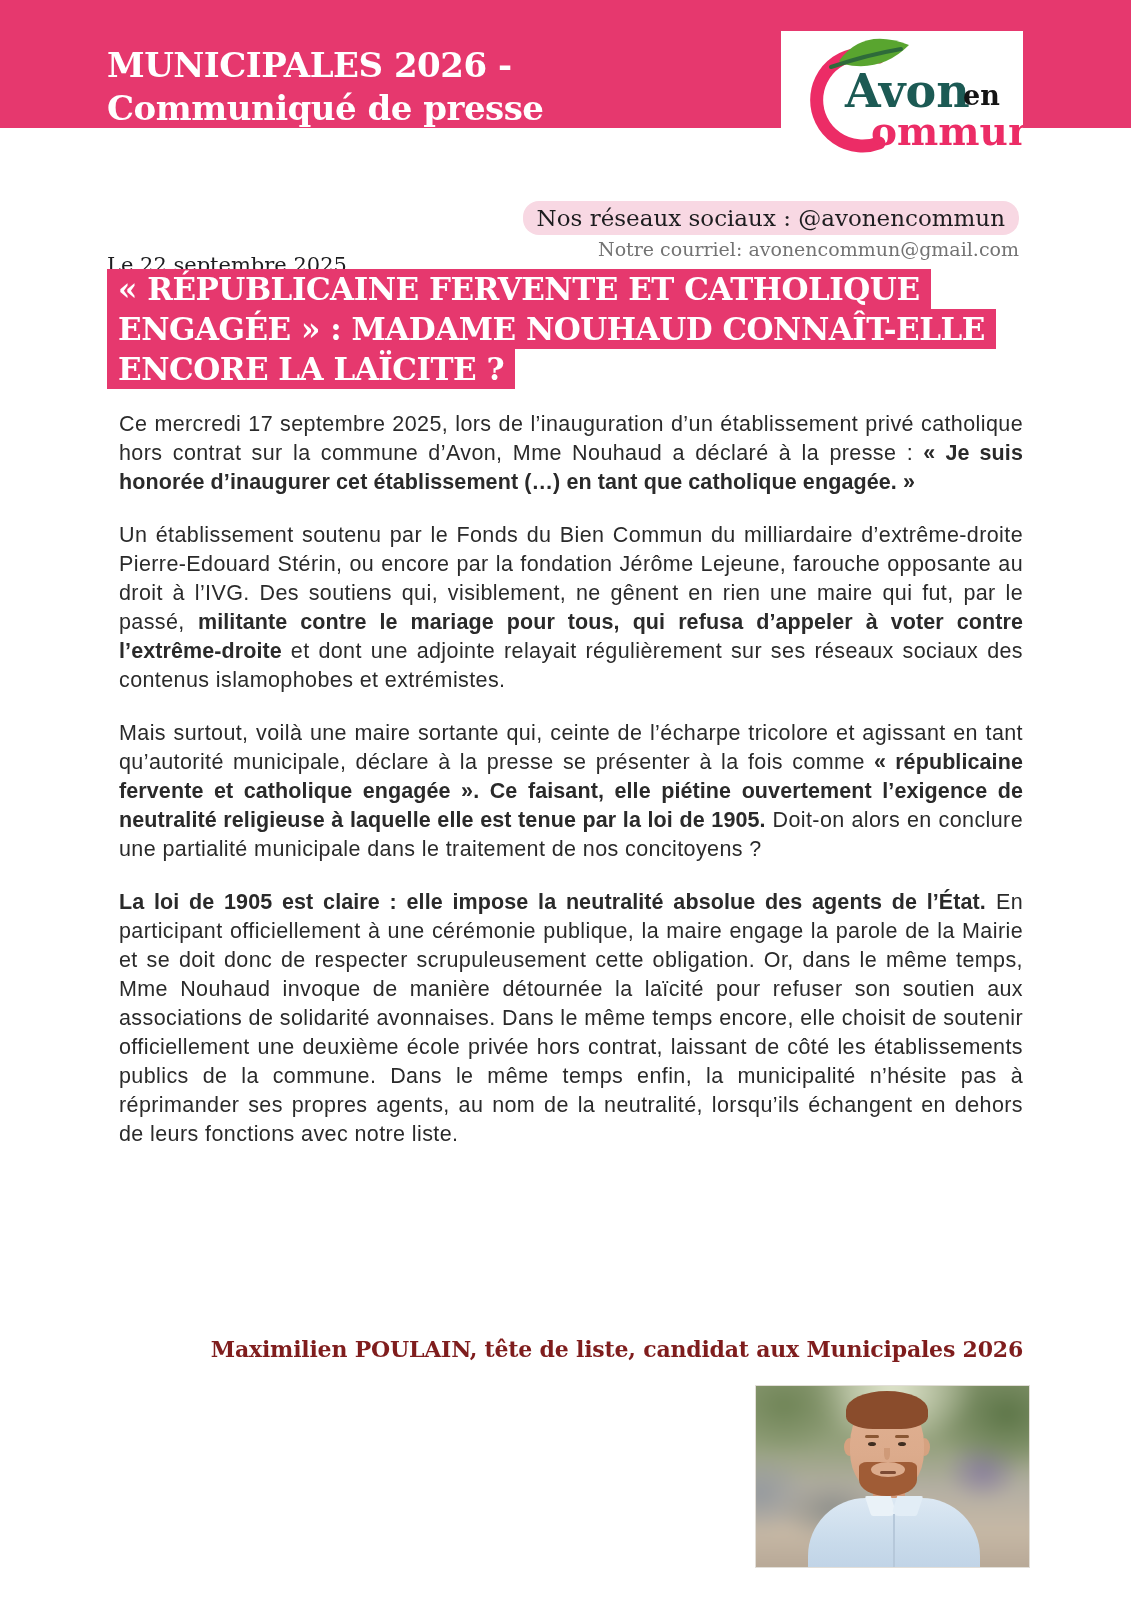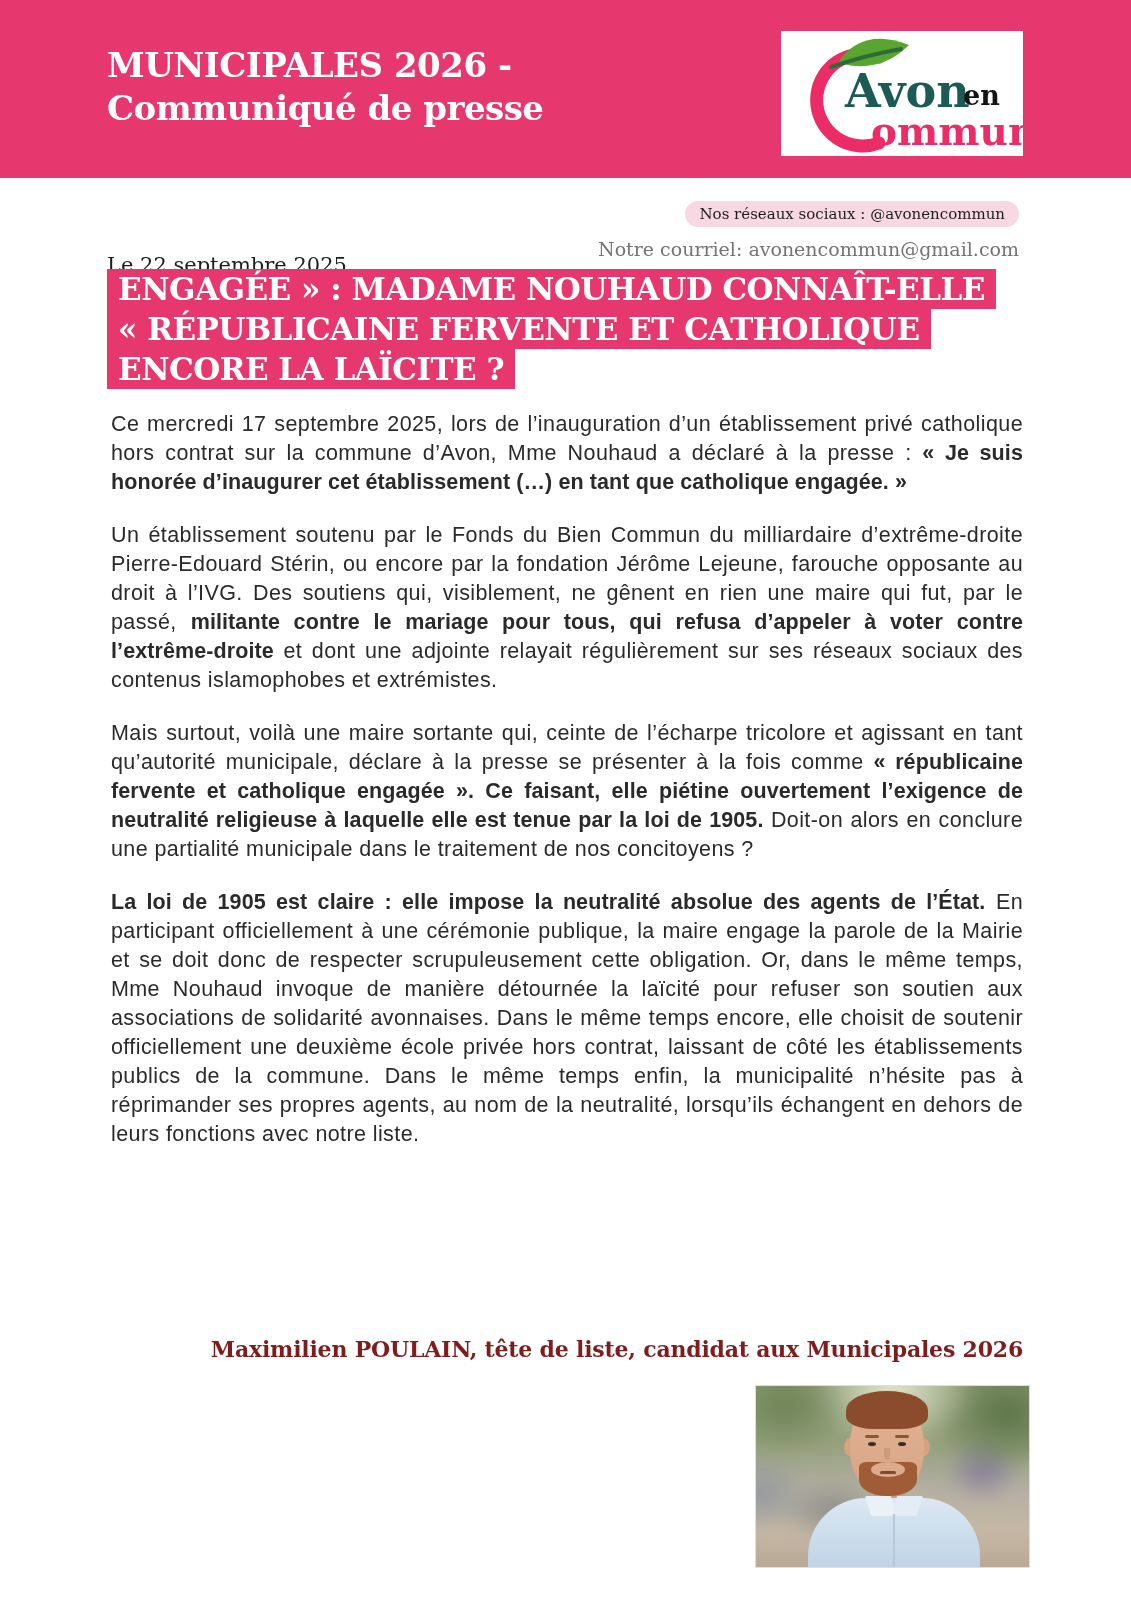--- a/index.html
+++ b/index.html
@@ -8,21 +8,21 @@
     background:#ffffff;
     font-family:"Liberation Sans", sans-serif;
     color:#222;
     position:relative;
     overflow:hidden;
   }
   .page{position:absolute;inset:0;width:1131px;height:1600px;background:#fff;}
 
   
   .banner{
-    position:absolute;left:0;top:0;width:1131px;height:178px;
+    position:absolute;left:0;top:0;width:1131px;height:128px;
     background:#e6386e;
   }
   .banner-title{
     position:absolute;left:107px;top:44px;
     color:#ffffff;
     font-family:"DejaVu Serif", serif;
     font-weight:700;
     font-size:34px;line-height:43px;
     letter-spacing:-0.5px;
   }
@@ -37,21 +37,21 @@
     position:absolute;left:107px;top:212px;
     font-family:"DejaVu Serif", serif;
     font-size:21px;color:#1d1d1f;margin-top:41px;
   }
   .social-pill{
     position:absolute;right:112px;top:201px;
     background:#f8d8e3;
     border-radius:16px;
     padding:4px 14px;
     font-family:"DejaVu Serif", serif;
-    font-size:15px;color:#1d1d1f;text-align:right;
+    font-size:23px;color:#1d1d1f;text-align:right;
   }
   .email{
     position:absolute;right:112px;top:238px;
     font-family:"DejaVu Serif", serif;
     font-size:19px;color:#737373;
   }
 
   
   .headline{position:absolute;left:107px;top:269px;}
   .hl-line{
@@ -68,21 +68,21 @@
   }
 
   
   .body-text{
     position:absolute;left:107px;top:410px;width:916px;
     font-size:21.5px;line-height:29px;
     letter-spacing:0.4px;
     text-align:justify;
     color:#2a2a2a;
   }
-  .body-text p{margin:0 0 24px 4px;}
+  .body-text p{margin:0 0 24px 12px;}
   .body-text .b{font-weight:700;letter-spacing:0.1px;}
 
   
   .signature{
     position:absolute;left:107px;top:1336px;width:916px;
     text-align:right;
     font-family:"DejaVu Serif", serif;
     font-weight:700;
     font-size:22px;
     color:#7f1d1d;
@@ -167,22 +167,22 @@
         <text x="90" y="114" font-family="DejaVu Serif, serif" font-weight="700" font-size="39" fill="#ec2c66">ommun</text>
       </svg>
     </div>
   </header>
 
   <div class="date">Le 22 septembre 2025</div>
   <div class="social-pill">Nos réseaux sociaux : @avonencommun</div>
   <div class="email">Notre courriel: avonencommun@gmail.com</div>
 
   <div class="headline">
+    <div class="hl-line">« RÉPUBLICAINE FERVENTE ET CATHOLIQUE</div>
     <div class="hl-line">ENGAGÉE » : MADAME NOUHAUD CONNAÎT-ELLE</div>
-    <div class="hl-line">« RÉPUBLICAINE FERVENTE ET CATHOLIQUE</div>
     <div class="hl-line">ENCORE LA LAÏCITE ?</div>
   </div>
 
   <main class="body-text">
       <p><span>Ce mercredi 17 septembre 2025, lors de l’inauguration d’un établissement privé catholique hors contrat sur la commune d’Avon, Mme Nouhaud a déclaré à la presse : </span><span class="b">« Je suis honorée d’inaugurer cet établissement (…) en tant que catholique engagée. »</span></p>
       <p><span>Un établissement soutenu par le Fonds du Bien Commun du milliardaire d’extrême-droite Pierre-Edouard Stérin, ou encore par la fondation Jérôme Lejeune, farouche opposante au droit à l’IVG. Des soutiens qui, visiblement, ne gênent en rien une maire qui fut, par le passé, </span><span class="b">militante contre le mariage pour tous, qui refusa d’appeler à voter contre l’extrême-droite</span><span> et dont une adjointe relayait régulièrement sur ses réseaux sociaux des contenus islamophobes et extrémistes.</span></p>
       <p><span>Mais surtout, voilà une maire sortante qui, ceinte de l’écharpe tricolore et agissant en tant qu’autorité municipale, déclare à la presse se présenter à la fois comme </span><span class="b">« républicaine fervente et catholique engagée ». Ce faisant, elle piétine ouvertement l’exigence de neutralité religieuse à laquelle elle est tenue par la loi de 1905.</span><span> Doit-on alors en conclure une partialité municipale dans le traitement de nos concitoyens ?</span></p>
       <p><span class="b">La loi de 1905 est claire : elle impose la neutralité absolue des agents de l’État.</span><span> En participant officiellement à une cérémonie publique, la maire engage la parole de la Mairie et se doit donc de respecter scrupuleusement cette obligation. Or, dans le même temps, Mme Nouhaud invoque de manière détournée la laïcité pour refuser son soutien aux associations de solidarité avonnaises. Dans le même temps encore, elle choisit de soutenir officiellement une deuxième école privée hors contrat, laissant de côté les établissements publics de la commune. Dans le même temps enfin, la municipalité n’hésite pas à réprimander ses propres agents, au nom de la neutralité, lorsqu’ils échangent en dehors de leurs fonctions avec notre liste.</span></p>
     </main>
 

